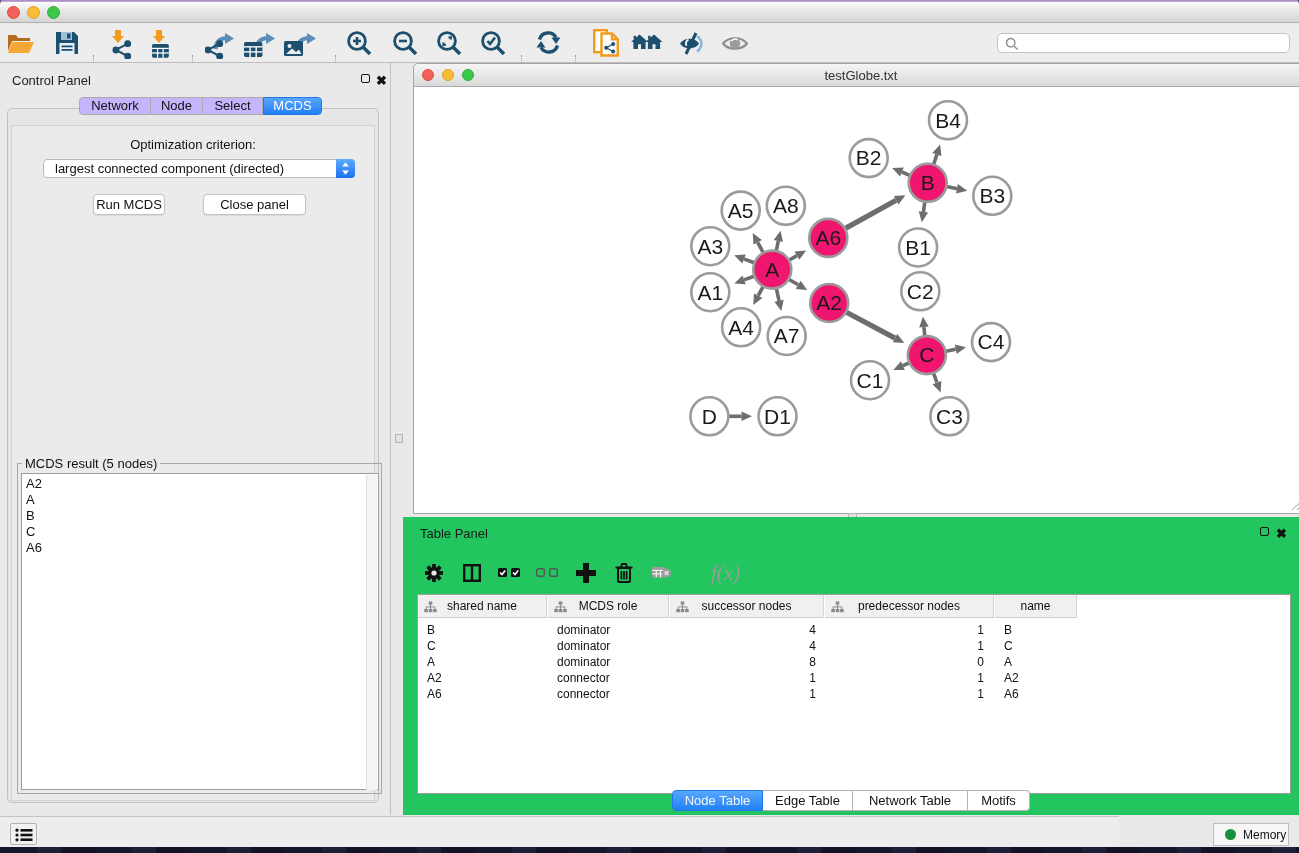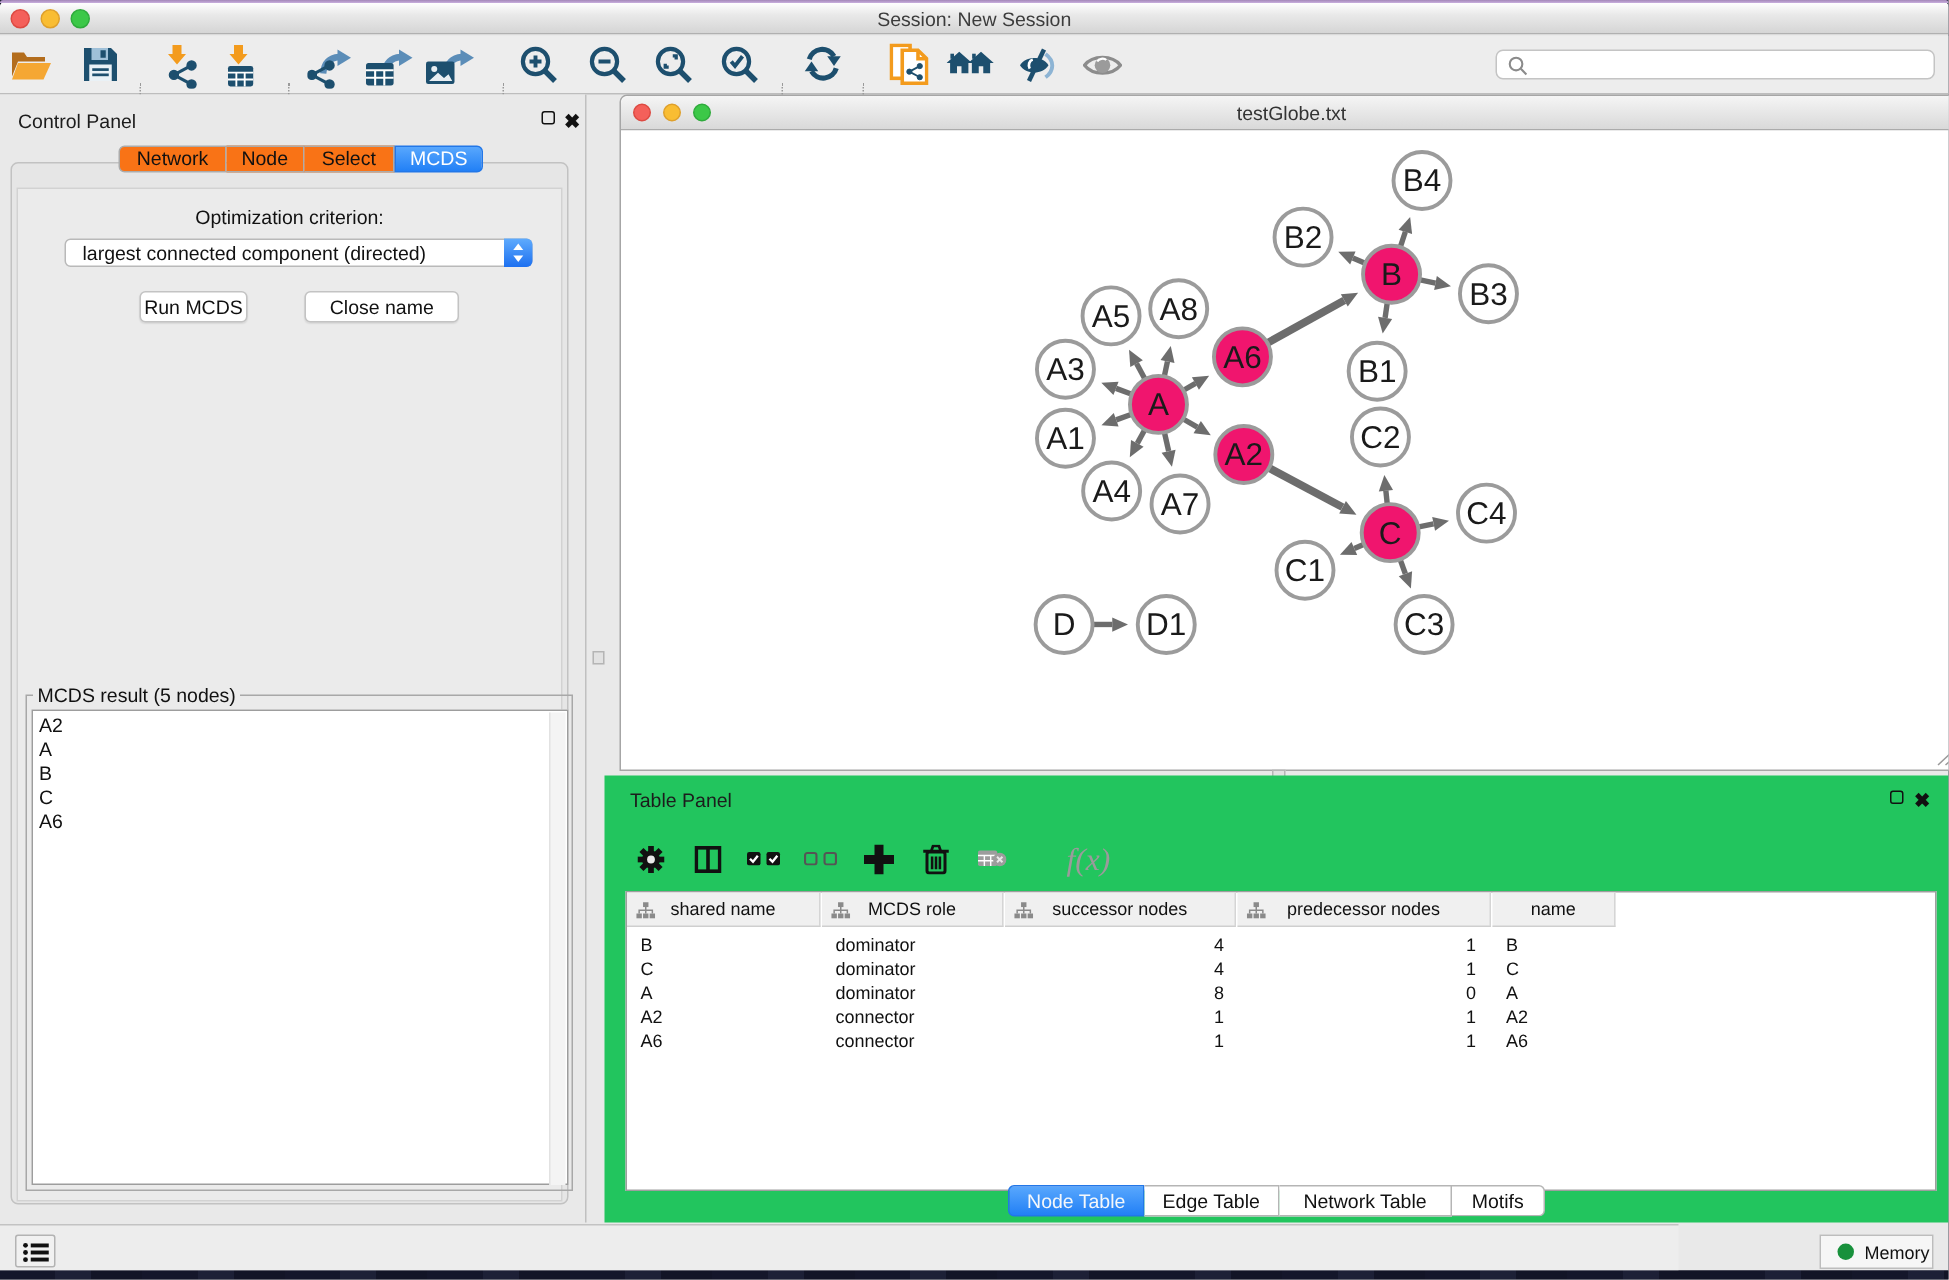--- a/index.html
+++ b/index.html
@@ -8,21 +8,21 @@
 .vsep { position:absolute; top:31px; height:24px; width:0; border-left:1px dotted #9a9a9a; }
 .traffic { position:absolute; width:13px; height:13px; border-radius:50%; }
 #app { position:absolute; left:0; top:0; width:1299px; height:847px; background:#e9e9e9; border-radius:5px 5px 0 0; }
 #titlebar { position:absolute; left:0; top:0; width:1299px; height:23px; border-radius:5px 5px 0 0;
   background:linear-gradient(#ffffff 8%, #e9e9e9 45%, #d5d5d5 100%); border-bottom:1px solid #b0b0b0; }
 #toolbar { position:absolute; left:0; top:24px; width:1299px; height:39px; background:#ededed; border-bottom:1px solid #bdbdbd; }
 #searchbox { position:absolute; left:997px; top:33px; width:293px; height:20px; background:#fff; border:1px solid #c4c4c4; border-radius:5px; }
 .paneltitle { position:absolute; font-size:13px; color:#1c1c1c; }
 .winbtn-sq { position:absolute; width:9px; height:9px; border:1.6px solid #111; border-radius:2px; background:transparent; }
 .winbtn-x { position:absolute; font-size:13px; font-weight:bold; color:#111; line-height:9px; }
-.tab { position:absolute; z-index:5; height:18px; background:#f97316; border:1px solid #ababab; color:#111;
+.tab { position:absolute; z-index:5; height:18px; background:#c4b5fd; border:1px solid #ababab; color:#111;
   font-size:13px; text-align:center; line-height:16px; }
 .btn { position:absolute; height:21px; background:#fff; border:1px solid #c3c3c3; border-radius:4px;
   font-size:13px; color:#111; text-align:center; line-height:19px; box-shadow:0 1px 1px rgba(0,0,0,0.08); }
 #cpanel { position:absolute; left:0; top:63px; width:391px; height:752px; background:#e9e9e9; border-right:1px solid #c0c0c0; }
 #cp-outer { position:absolute; left:7px; top:45px; width:372px; height:695px; background:#e6e6e6;
   border:1px solid #c2c2c2; border-radius:5px; }
 #cp-inner { position:absolute; left:3px; top:16px; width:364px; height:676px; background:#ebebeb;
   border:1px solid #d2d2d2; }
 #dropdown { position:absolute; left:31px; top:33px; width:312px; height:19px; background:#fff;
   border:1px solid #b9b9b9; border-radius:4px; font-size:13px; color:#111; line-height:18px; padding-left:11px; }
@@ -48,21 +48,20 @@
 #statusbar { position:absolute; left:0; top:816px; width:1119px; height:31px; background:#ededed; border-top:1px solid #c3c3c3;text-decoration:underline; }
 #memory { position:absolute; left:1213px; top:6px; width:76px; height:23px; background:#f6f6f6; border:1px solid #bdbdbd; font-size:12px; color:#111; }
 #listbtn { position:absolute; left:10px; top:6px; width:27px; height:22px; background:#f1f1f1; border:1px solid #b3b3b3; border-radius:2px; }
 </style></head><body>
 <div id="app"></div>
 <div id="titlebar">
 <div style="position:absolute;left:0;top:0;width:1299px;height:2px;background:linear-gradient(#a387b8,#c9aede);border-radius:5px 5px 0 0"></div>
   <div class="traffic" style="left:7px;top:6px;background:#f4605a;border:1px solid #dd4a42"></div>
   <div class="traffic" style="left:27px;top:6px;background:#f9bd33;border:1px solid #dfa02b"></div>
   <div class="traffic" style="left:47px;top:6px;background:#3cc848;border:1px solid #2fab3c"></div>
-  <div style="position:absolute;left:0;width:1299px;top:5px;text-align:center;font-size:13px;color:#3c3c3c">Session: New Session</div>
 </div>
 <div id="toolbar">
     <div class="vsep" style="left:93px"></div>
     <div class="vsep" style="left:192px"></div>
     <div class="vsep" style="left:335px"></div>
     <div class="vsep" style="left:521px"></div>
     <div class="vsep" style="left:575px"></div>
   </div>
 <svg style="position:absolute;left:6px;top:29px" width="30" height="28" viewBox="0 0 30 28">
     <path d="M2 6 L10 6 L12 9 L24 9 L24 12 L6 12 L2 22 Z" fill="#b36d1d"></path>
@@ -227,21 +226,21 @@
   <div id="cp-outer">
       <div id="cp-inner">
      <div id="dropdown">largest connected component (directed)
         <div id="dd-step"><svg width="19" height="19" viewBox="0 0 19 20">
           <path d="M9.5 3.5 L13 8 L6 8 Z" fill="#fff"></path>
               <path d="M9.5 16.5 L13 12 L6 12 Z" fill="#fff"></path>
             </svg></div>
      </div>
      <div style="position:absolute;left:0;top:11px;width:100%;text-align:center;font-size:13px;color:#111">Optimization criterion:</div>
      <div class="btn" style="left:81px;top:68px;width:72px">Run MCDS</div>
-     <div class="btn" style="left:191px;top:68px;width:103px">Close name</div>
+     <div class="btn" style="left:191px;top:68px;width:103px">Close panel</div>
      <div id="groupbox">
           <div id="grouplabel">MCDS result (5 nodes)</div>
        <div id="mcdslist">A2<br>A<br>B<br>C<br>A6<div id="scrolltrack"></div></div>
      </div>
   </div>
     </div>
 </div>
 
 <div id="netwin">
   <div id="nw-title">

